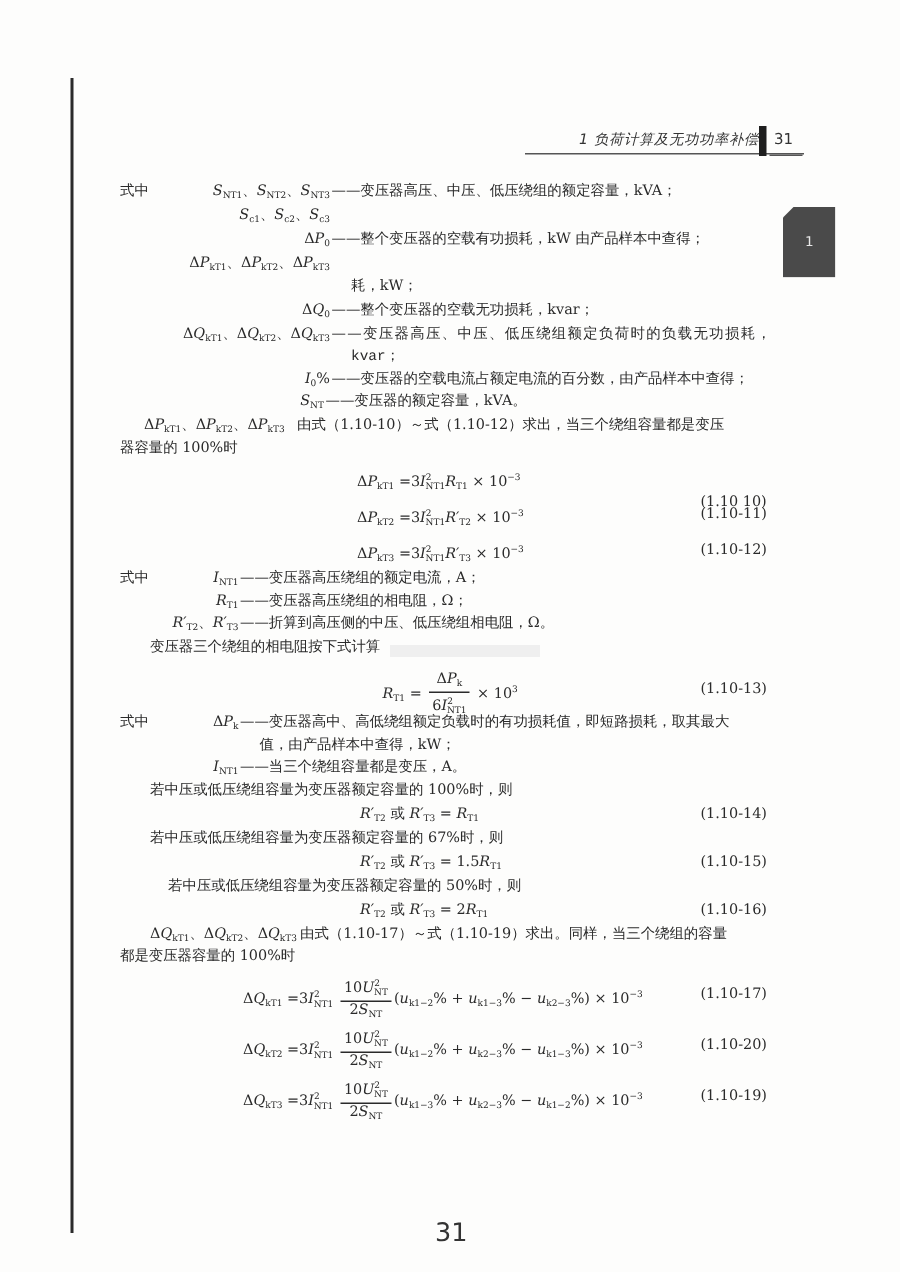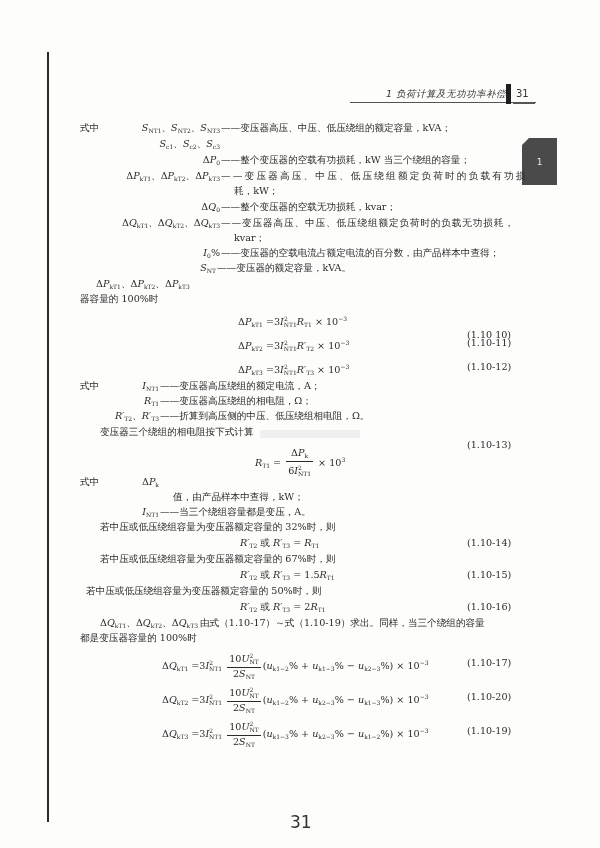--- a/index.html
+++ b/index.html
@@ -81,40 +81,40 @@
 
 <div class="content">
 
   <div class="line" style="left:80px;top:121px;">式中</div>
   <div class="line label-r" style="left:100px;top:121px;width:120px;"><span class="math">S</span><sub>NT1</sub>、<span class="math">S</span><sub>NT2</sub>、<span class="math">S</span><sub>NT3</sub></div>
   <div class="line" style="left:221px;top:121px;">——变压器高压、中压、低压绕组的额定容量，kVA；</div>
 
   <div class="line label-r" style="left:100px;top:137px;width:120px;"><span class="math">S</span><sub>c1</sub>、<span class="math">S</span><sub>c2</sub>、<span class="math">S</span><sub>c3</sub></div>
 
   <div class="line label-r" style="left:100px;top:153px;width:120px;">Δ<span class="math">P</span><sub>0</sub></div>
-  <div class="line" style="left:221px;top:153px;">——整个变压器的空载有功损耗，kW 当三个绕组的容量；</div>
+  <div class="line" style="left:221px;top:153px;">——整个变压器的空载有功损耗，kW 由产品样本中查得；</div>
 
   <div class="line label-r" style="left:80px;top:169px;width:140px;">Δ<span class="math">P</span><sub>kT1</sub>、Δ<span class="math">P</span><sub>kT2</sub>、Δ<span class="math">P</span><sub>kT3</sub></div>
-  <div class="line" style="left:221px;top:169px;letter-spacing:2.2px;">——变压器高压、中压、低压绕组额定负荷时的负载有功损</div>
   <div class="line" style="left:234px;top:184px;">耗，kW；</div>
 
   <div class="line label-r" style="left:100px;top:200px;width:120px;">Δ<span class="math">Q</span><sub>0</sub></div>
   <div class="line" style="left:221px;top:200px;">——整个变压器的空载无功损耗，kvar；</div>
 
   <div class="line label-r" style="left:80px;top:216px;width:140px;">Δ<span class="math">Q</span><sub>kT1</sub>、Δ<span class="math">Q</span><sub>kT2</sub>、Δ<span class="math">Q</span><sub>kT3</sub></div>
   <div class="line" style="left:221px;top:216px;letter-spacing:0.9px;">——变压器高压、中压、低压绕组额定负荷时的负载无功损耗，</div>
-  <div class="line" style="left:234px;top:231px;">kvar；</div>
+  <div class="line" style="left:234px;top:231px;font-family:Liberation Mono, monospace;">kvar；</div>
 
   <div class="line label-r" style="left:100px;top:246px;width:120px;"><span class="math">I</span><sub>0</sub>%</div>
   <div class="line" style="left:221px;top:246px;">——变压器的空载电流占额定电流的百分数，由产品样本中查得；</div>
 
   <div class="line label-r" style="left:100px;top:261px;width:116px;"><span class="math">S</span><sub>NT</sub></div>
   <div class="line" style="left:217px;top:261px;">——变压器的额定容量，kVA。</div>
 
   <div class="line" style="left:96px;top:277px;">Δ<span class="math">P</span><sub>kT1</sub>、Δ<span class="math">P</span><sub>kT2</sub>、Δ<span class="math">P</span><sub>kT3</sub></div>
+  <div class="line" style="left:198px;top:277px;">由式（1.10-10）～式（1.10-12）求出，当三个绕组容量都是变压</div>
   <div class="line" style="left:80px;top:292px;">器容量的 100%时</div>
 
   <div class="eq" style="left:238px;top:312px;">Δ<span class="math">P</span><sub>kT1</sub> =3<span class="math">I</span><sup>2</sup><sub style="margin-left:-4px;">NT1</sub><span class="math">R</span><sub>T1</sub> × 10<sup>−3</sup></div>
   <div class="eqno" style="top:328px;">(1.10 10)</div>
 
   <div class="eq" style="left:238px;top:336px;">Δ<span class="math">P</span><sub>kT2</sub> =3<span class="math">I</span><sup>2</sup><sub style="margin-left:-4px;">NT1</sub><span class="math">R′</span><sub>T2</sub> × 10<sup>−3</sup></div>
   <div class="eqno" style="top:336px;">(1.10-11)</div>
 
   <div class="eq" style="left:238px;top:360px;">Δ<span class="math">P</span><sub>kT3</sub> =3<span class="math">I</span><sup>2</sup><sub style="margin-left:-4px;">NT1</sub><span class="math">R′</span><sub>T3</sub> × 10<sup>−3</sup></div>
   <div class="eqno" style="top:360px;">(1.10-12)</div>
@@ -130,38 +130,39 @@
   <div class="line" style="left:160px;top:409px;">——折算到高压侧的中压、低压绕组相电阻，Ω。</div>
 
   <div class="line" style="left:100px;top:425px;">变压器三个绕组的相电阻按下式计算</div>
   <div class="faint-smudge"></div>
 
   <div class="eq" style="left:255px;top:447px;line-height:22px;">
     <span class="math">R</span><sub>T1</sub> =
     <span class="frac"><span class="num">Δ<span class="math">P</span><sub>k</sub></span><span class="den">6<span class="math">I</span><sup>2</sup><sub style="margin-left:-4px;">NT1</sub></span></span>
     × 10<sup>3</sup>
   </div>
-  <div class="eqno" style="top:438px;">(1.10-13)</div>
+  <div class="eqno" style="top:453px;">(1.10-13)</div>
 
   <div class="line" style="left:80px;top:475px;">式中</div>
   <div class="line label-r" style="left:100px;top:475px;width:59px;">Δ<span class="math">P</span><sub>k</sub></div>
+  <div class="line" style="left:160px;top:475px;">——变压器高中、高低绕组额定负载时的有功损耗值，即短路损耗，取其最大</div>
   <div class="line" style="left:173px;top:490px;">值，由产品样本中查得，kW；</div>
 
   <div class="line label-r" style="left:100px;top:505px;width:59px;"><span class="math">I</span><sub>NT1</sub></div>
   <div class="line" style="left:160px;top:505px;">——当三个绕组容量都是变压，A。</div>
 
-  <div class="line" style="left:100px;top:520px;">若中压或低压绕组容量为变压器额定容量的 32%时，则</div>
+  <div class="line" style="left:100px;top:520px;">若中压或低压绕组容量为变压器额定容量的 100%时，则</div>
   <div class="eq" style="left:240px;top:536px;"><span class="math">R′</span><sub>T2</sub> 或 <span class="math">R′</span><sub>T3</sub> = <span class="math">R</span><sub>T1</sub></div>
   <div class="eqno" style="top:536px;">(1.10-14)</div>
 
   <div class="line" style="left:100px;top:552px;">若中压或低压绕组容量为变压器额定容量的 67%时，则</div>
   <div class="eq" style="left:240px;top:568px;"><span class="math">R′</span><sub>T2</sub> 或 <span class="math">R′</span><sub>T3</sub> = 1.5<span class="math">R</span><sub>T1</sub></div>
   <div class="eqno" style="top:568px;">(1.10-15)</div>
 
-  <div class="line" style="left:86px;top:584px;">若中压或低压绕组容量为变压器额定容量的 50%时，则</div>
+  <div class="line" style="left:112px;top:584px;">若中压或低压绕组容量为变压器额定容量的 50%时，则</div>
   <div class="eq" style="left:240px;top:600px;"><span class="math">R′</span><sub>T2</sub> 或 <span class="math">R′</span><sub>T3</sub> = 2<span class="math">R</span><sub>T1</sub></div>
   <div class="eqno" style="top:600px;">(1.10-16)</div>
 
   <div class="line" style="left:100px;top:616px;">Δ<span class="math">Q</span><sub>kT1</sub>、Δ<span class="math">Q</span><sub>kT2</sub>、Δ<span class="math">Q</span><sub>kT3</sub></div>
   <div class="line" style="left:200px;top:616px;">由式（1.10-17）～式（1.10-19）求出。同样，当三个绕组的容量</div>
   <div class="line" style="left:80px;top:631px;">都是变压器容量的 100%时</div>
 
   <div class="eq" style="left:162px;top:650px;line-height:22px;">
     Δ<span class="math">Q</span><sub>kT1</sub> =3<span class="math">I</span><sup>2</sup><sub style="margin-left:-4px;">NT1</sub>
     <span class="frac"><span class="num">10<span class="math">U</span><sup>2</sup><sub style="margin-left:-4px;">NT</sub></span><span class="den">2<span class="math">S</span><sub>NT</sub></span></span>(<span class="math">u</span><sub>k1−2</sub>% + <span class="math">u</span><sub>k1−3</sub>% − <span class="math">u</span><sub>k2−3</sub>%) × 10<sup>−3</sup>

